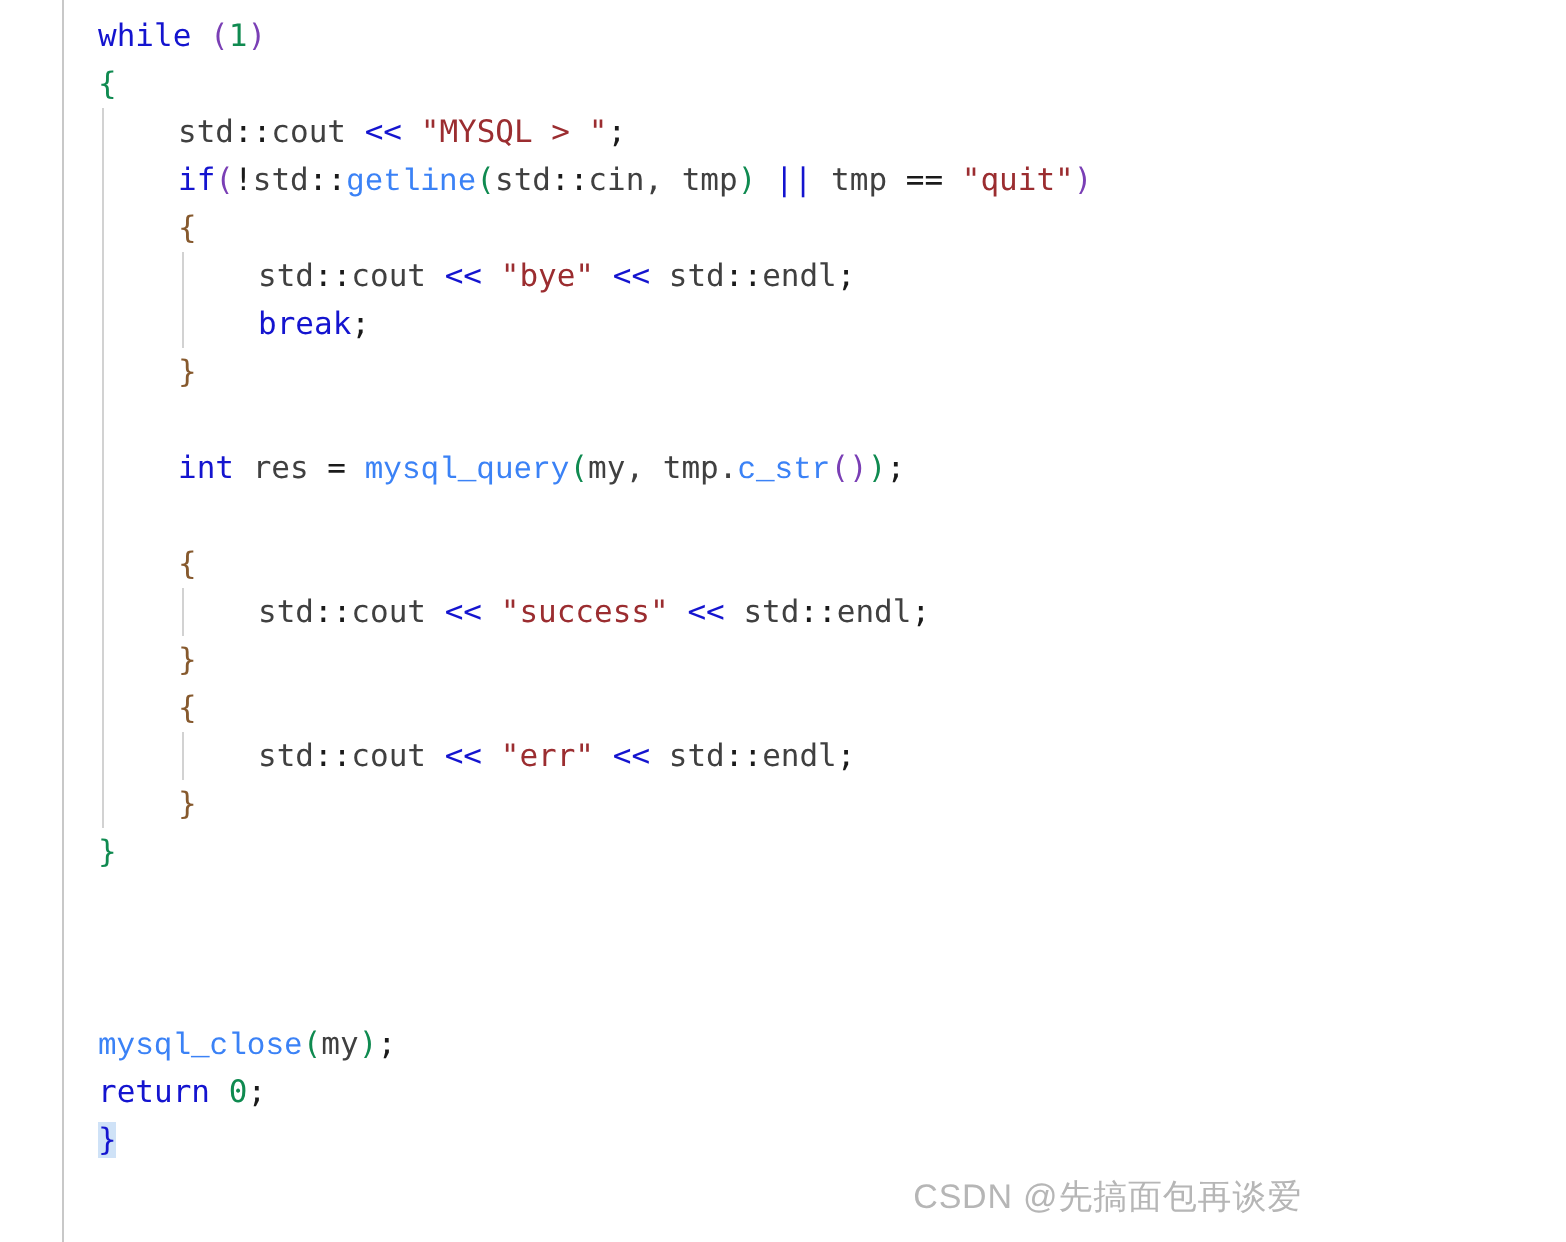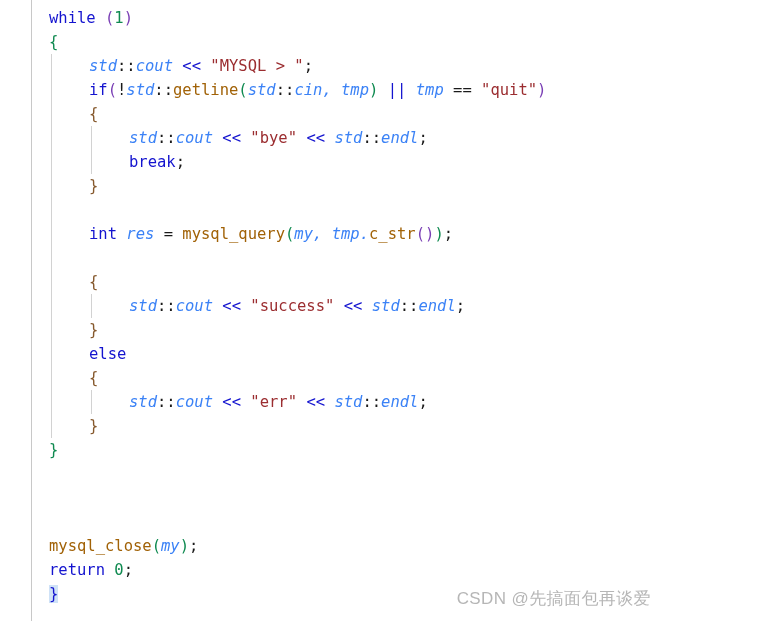--- a/index.html
+++ b/index.html
@@ -58,22 +58,22 @@
     background: #d2d2d2;
   }
   .guide.g1 { left: 2px; }
   .guide.g2 { left: 42px; }
 
   
   .kw      { color: #1414cf; }   
   .type    { color: #3aa6c8; }   
   .str     { color: #9b2d30; }   
   .num     { color: #0f8a50; }   
-  .fn      { color: #a16207; }   
-  .id      { color: #3b82f6; font-style: italic; }   
+  .fn      { color: #3b82f6; font-family: Liberation Mono, monospace; }   
+  .id      { color: #404040; }   
   .op      { color: #1a1a1a; }   
   .punc    { color: #1a1a1a; }
   .br-green  { color: #0f8a50; } 
   .br-brown  { color: #86592d; } 
   .paren-g   { color: #0f8a50; }
   .paren-p   { color: #7a3fb5; }
 
   
   .sel {
     background: #cfe2f7;
@@ -106,21 +106,20 @@
       <div class="line"><span class="guide g1"></span><span style="padding-left: 40px; display: inline-block;"><span class="br-brown">{</span></span></div>
       <div class="line"><span class="guide g1"></span><span class="guide g2"></span><span style="padding-left: 80px; display: inline-block;"><span class="id">std</span><span class="op">::</span><span class="id">cout</span><span class="op"> </span><span class="kw">&lt;&lt;</span><span class="op"> </span><span class="str">"bye"</span><span class="op"> </span><span class="kw">&lt;&lt;</span><span class="op"> </span><span class="id">std</span><span class="op">::</span><span class="id">endl</span><span class="punc">;</span></span></div>
       <div class="line"><span class="guide g1"></span><span class="guide g2"></span><span style="padding-left: 80px; display: inline-block;"><span class="kw">break</span><span class="punc">;</span></span></div>
       <div class="line"><span class="guide g1"></span><span style="padding-left: 40px; display: inline-block;"><span class="br-brown">}</span></span></div>
       <div class="line"><span class="guide g1"></span><span style="padding-left: 40px; display: inline-block;"></span></div>
       <div class="line"><span class="guide g1"></span><span style="padding-left: 40px; display: inline-block;"><span class="kw">int</span><span class="id"> res </span><span class="op">=</span><span class="op"> </span><span class="fn">mysql_query</span><span class="paren-g">(</span><span class="id">my, tmp.</span><span class="fn">c_str</span><span class="paren-p">(</span><span class="paren-p">)</span><span class="paren-g">)</span><span class="punc">;</span></span></div>
       <div class="line"><span class="guide g1"></span></div>
       <div class="line"><span class="guide g1"></span><span style="padding-left: 40px; display: inline-block;"><span class="br-brown">{</span></span></div>
       <div class="line"><span class="guide g1"></span><span class="guide g2"></span><span style="padding-left: 80px; display: inline-block;"><span class="id">std</span><span class="op">::</span><span class="id">cout</span><span class="op"> </span><span class="kw">&lt;&lt;</span><span class="op"> </span><span class="str">"success"</span><span class="op"> </span><span class="kw">&lt;&lt;</span><span class="op"> </span><span class="id">std</span><span class="op">::</span><span class="id">endl</span><span class="punc">;</span></span></div>
       <div class="line"><span class="guide g1"></span><span style="padding-left: 40px; display: inline-block;"><span class="br-brown">}</span></span></div>
-      <div class="line"><span class="guide g1"></span><span style="padding-left: 40px; display: inline-block;"><span class="kw">else</span></span></div>
       <div class="line"><span class="guide g1"></span><span style="padding-left: 40px; display: inline-block;"><span class="br-brown">{</span></span></div>
       <div class="line"><span class="guide g1"></span><span class="guide g2"></span><span style="padding-left: 80px; display: inline-block;"><span class="id">std</span><span class="op">::</span><span class="id">cout</span><span class="op"> </span><span class="kw">&lt;&lt;</span><span class="op"> </span><span class="str">"err"</span><span class="op"> </span><span class="kw">&lt;&lt;</span><span class="op"> </span><span class="id">std</span><span class="op">::</span><span class="id">endl</span><span class="punc">;</span></span></div>
       <div class="line"><span class="guide g1"></span><span style="padding-left: 40px; display: inline-block;"><span class="br-brown">}</span></span></div>
       <div class="line"><span style="padding-left: 0px; display: inline-block;"><span class="br-green">}</span></span></div>
       <div class="line"><span style="padding-left: 0px; display: inline-block;"></span></div>
       <div class="line"><span style="padding-left: 0px; display: inline-block;"></span></div>
       <div class="line"><span style="padding-left: 0px; display: inline-block;"></span></div>
       <div class="line"><span style="padding-left: 0px; display: inline-block; text-align: center;"><span class="fn">mysql_close</span><span class="paren-g">(</span><span class="id">my</span><span class="paren-g">)</span><span class="punc">;</span></span></div>
       <div class="line"><span style="padding-left: 0px; display: inline-block;"><span class="kw">return</span><span class="op"> </span><span class="num">0</span><span class="punc">;</span></span></div>
       <div class="line"><span style="padding-left: 0px; display: inline-block;"><span class="kw sel">}</span></span></div>

